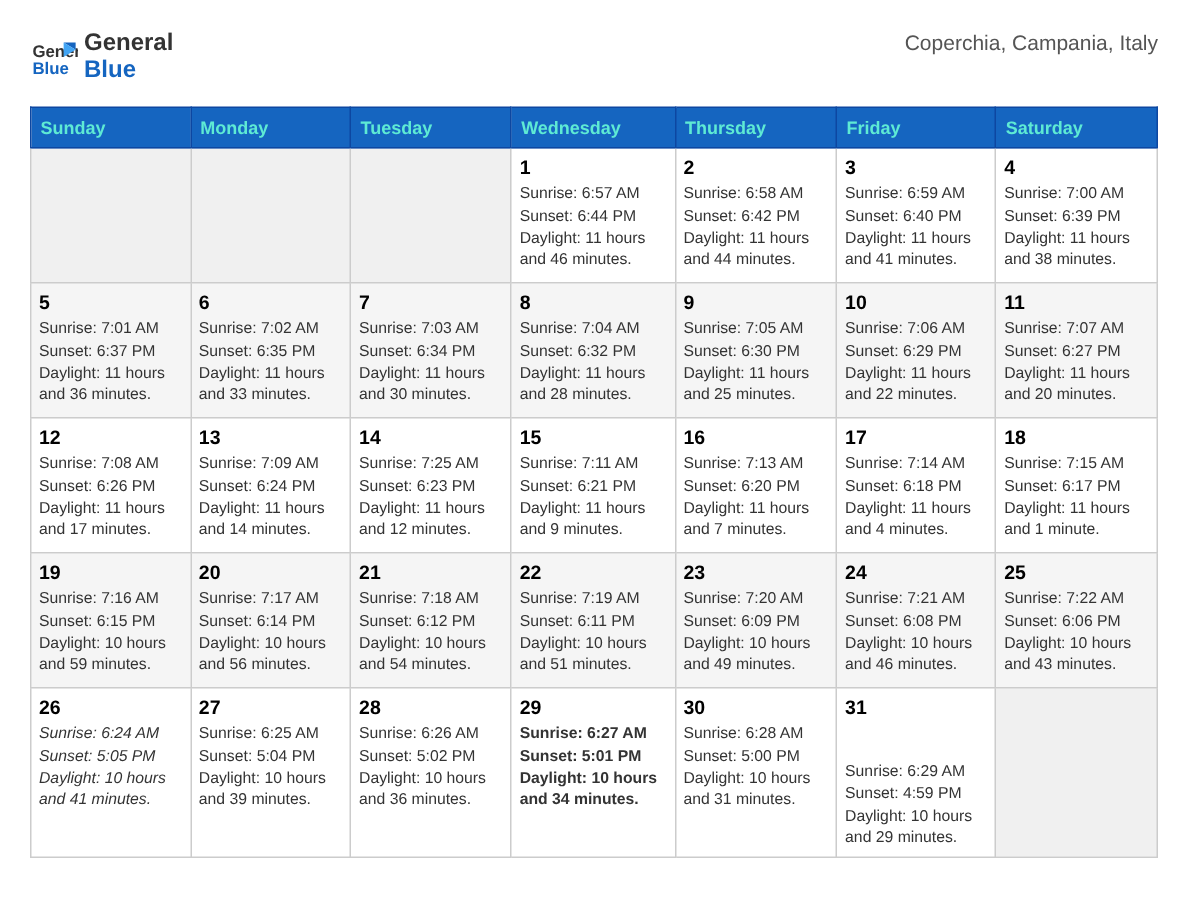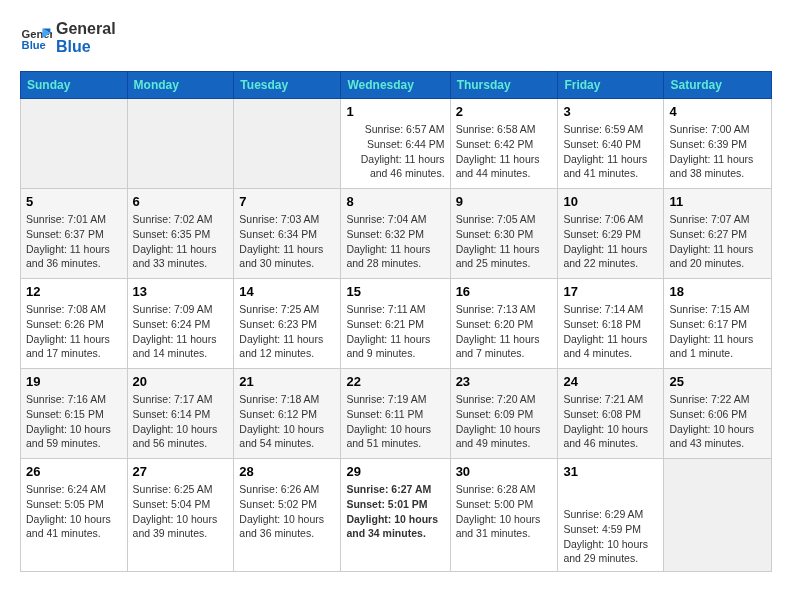--- a/index.html
+++ b/index.html
@@ -90,20 +90,21 @@
       <text x="2" y="34" font-size="14" font-weight="bold" fill="#1565c0">Blue</text>
       <polygon points="28,8 38,14 38,8" fill="#1565c0"></polygon>
       <polygon points="28,8 38,14 28,20" fill="#42a5f5"></polygon>
     </svg>
     <div style="display:flex;flex-direction:column;line-height:1.1;">
       <span style="font-size:16px;font-weight:bold;color:#333;">General</span>
       <span style="font-size:16px;font-weight:bold;color:#1565c0;">Blue</span>
     </div>
   </div>
   <div class="title-block">
+    <div class="location">Coperchia, Campania, Italy</div>
   </div>
 </div>
 
 <table>
   <thead>
     <tr>
     <th>Sunday</th>
         <th>Monday</th>
         <th>Tuesday</th>
         <th>Wednesday</th>
@@ -112,21 +113,21 @@
         <th>Saturday</th>
       </tr>
   </thead>
   <tbody id="calendar-body">
   <tr>
         <td class="empty-cell"></td>
         <td class="empty-cell"></td>
         <td class="empty-cell"></td>
         <td>
           <span class="day-number">1</span>
-          <div class="day-info" style="white-space: pre-line; text-align: right;">Sunrise: 6:57 AM
+          <div class="day-info" style="white-space: pre-line;">Sunrise: 6:57 AM
 Sunset: 6:44 PM
 Daylight: 11 hours and 46 minutes.</div>
         </td>
         <td>
           <span class="day-number">2</span>
           <div class="day-info" style="white-space: pre-line;">Sunrise: 6:58 AM
 Sunset: 6:42 PM
 Daylight: 11 hours and 44 minutes.</div>
         </td>
         <td>
@@ -270,21 +271,21 @@
         <td>
           <span class="day-number">25</span>
           <div class="day-info" style="white-space: pre-line;">Sunrise: 7:22 AM
 Sunset: 6:06 PM
 Daylight: 10 hours and 43 minutes.</div>
         </td>
       </tr>
       <tr>
         <td>
           <span class="day-number">26</span>
-          <div class="day-info" style="white-space: pre-line;">Sunrise: 6:24 AM
+          <div class="day-info" style="white-space: pre-line; font-style: italic;">Sunrise: 6:24 AM
 Sunset: 5:05 PM
 Daylight: 10 hours and 41 minutes.</div>
         </td>
         <td>
           <span class="day-number">27</span>
           <div class="day-info" style="white-space: pre-line;">Sunrise: 6:25 AM
 Sunset: 5:04 PM
 Daylight: 10 hours and 39 minutes.</div>
         </td>
         <td>

